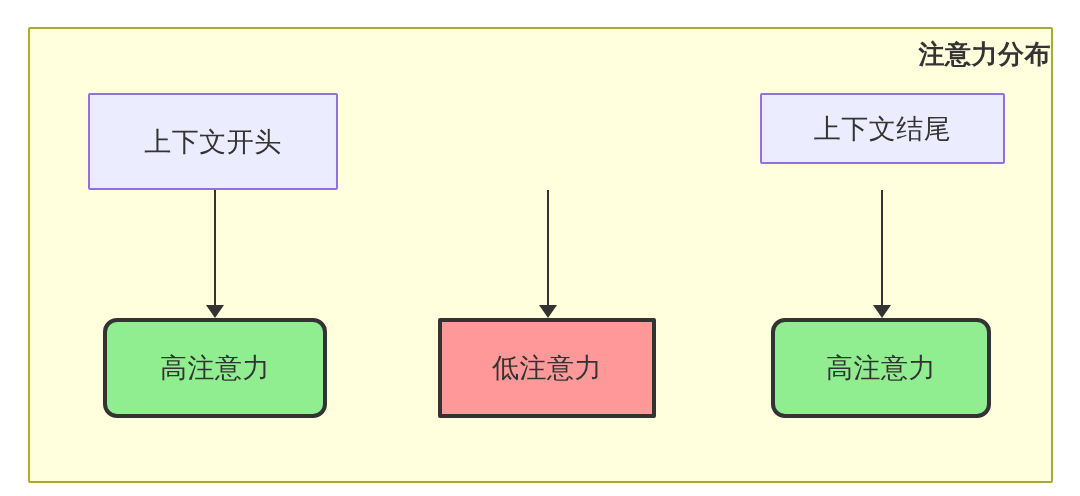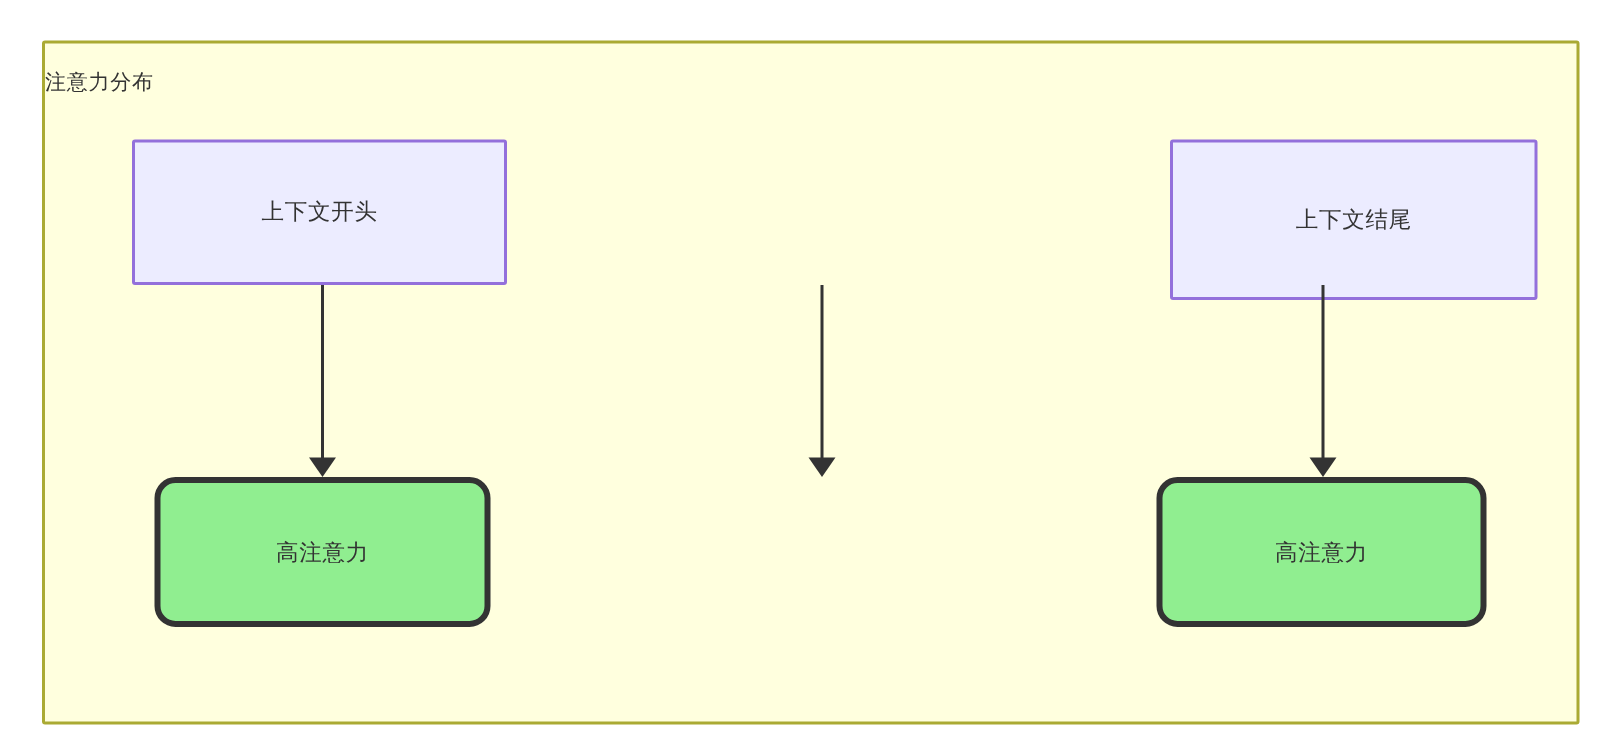--- a/index.html
+++ b/index.html
@@ -28,33 +28,34 @@
     box-sizing: border-box;
     background: #ffffde;
     border: 2px solid #aaaa33;
     border-radius: 2px;
   }
   .subgraph-title {
     position: absolute;
     left: 0;
     top: 12px;
     width: 100%;
-    text-align: left;
-    font-size: 14px;
+    text-align: right;
+    font-size: 26px;
     color: #333333;
     letter-spacing: 0.5px;
     line-height: 26px;
+    font-weight: bold;
   }
   .node {
     position: absolute;
     box-sizing: border-box;
     display: flex;
     align-items: center;
     justify-content: center;
-    font-size: 15px;
+    font-size: 27px;
     color: #333333;
     letter-spacing: 0.5px;
     text-align: left;
   }
   .node.source {
     background: #ececff;
     border: 2px solid #9370db;
     border-radius: 2px;
   }
   .node.high {
@@ -88,35 +89,38 @@
 
   <div class="subgraph-container">
     <div class="subgraph-title">注意力分布</div>
   </div>
 
   <div class="node source" style="left:88px; top:93px; width:250px; height:97px;">
     <span>上下文开头</span>
   </div>
 
 
-  <div class="node source" style="left:780px; top:93px; width:245px; height:107px;">
+  <div class="node source" style="left:760px; top:93px; width:245px; height:71px;">
     <span>上下文结尾</span>
   </div>
 
   <div class="edge-line" style="left:214px; top:190px; height:117px;"></div>
   <div class="edge-head" style="left:206px; top:305px;"></div>
 
   <div class="edge-line" style="left:547px; top:190px; height:117px;"></div>
   <div class="edge-head" style="left:539px; top:305px;"></div>
 
   <div class="edge-line" style="left:881px; top:190px; height:117px;"></div>
   <div class="edge-head" style="left:873px; top:305px;"></div>
 
   <div class="node high" style="left:103px; top:318px; width:224px; height:100px;">
     <span>高注意力</span>
   </div>
 
+  <div class="node low" style="left:438px; top:318px; width:218px; height:100px;">
+    <span>低注意力</span>
+  </div>
 
   <div class="node high" style="left:771px; top:318px; width:220px; height:100px;">
     <span>高注意力</span>
   </div>
 
 </div>
 
 </body></html>

